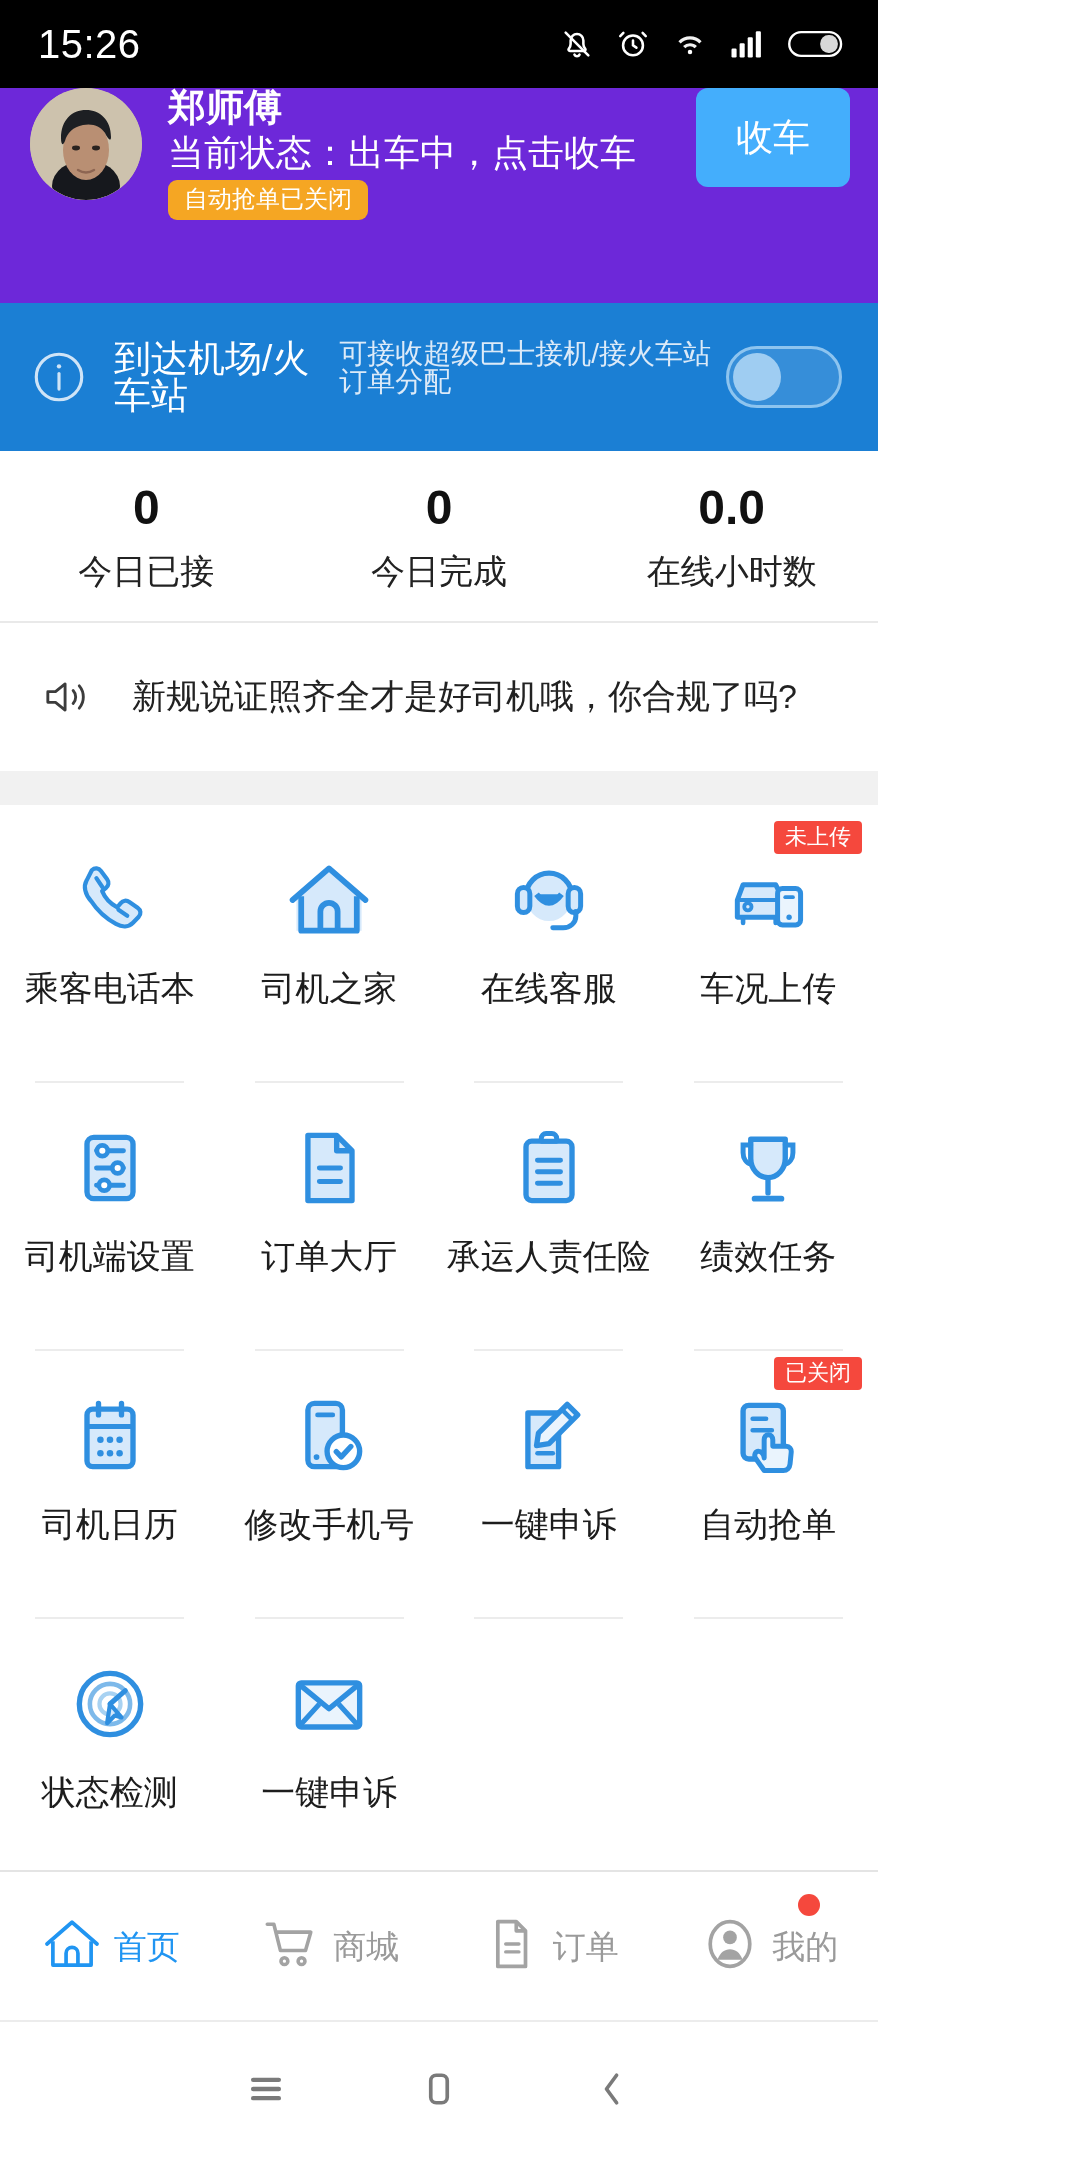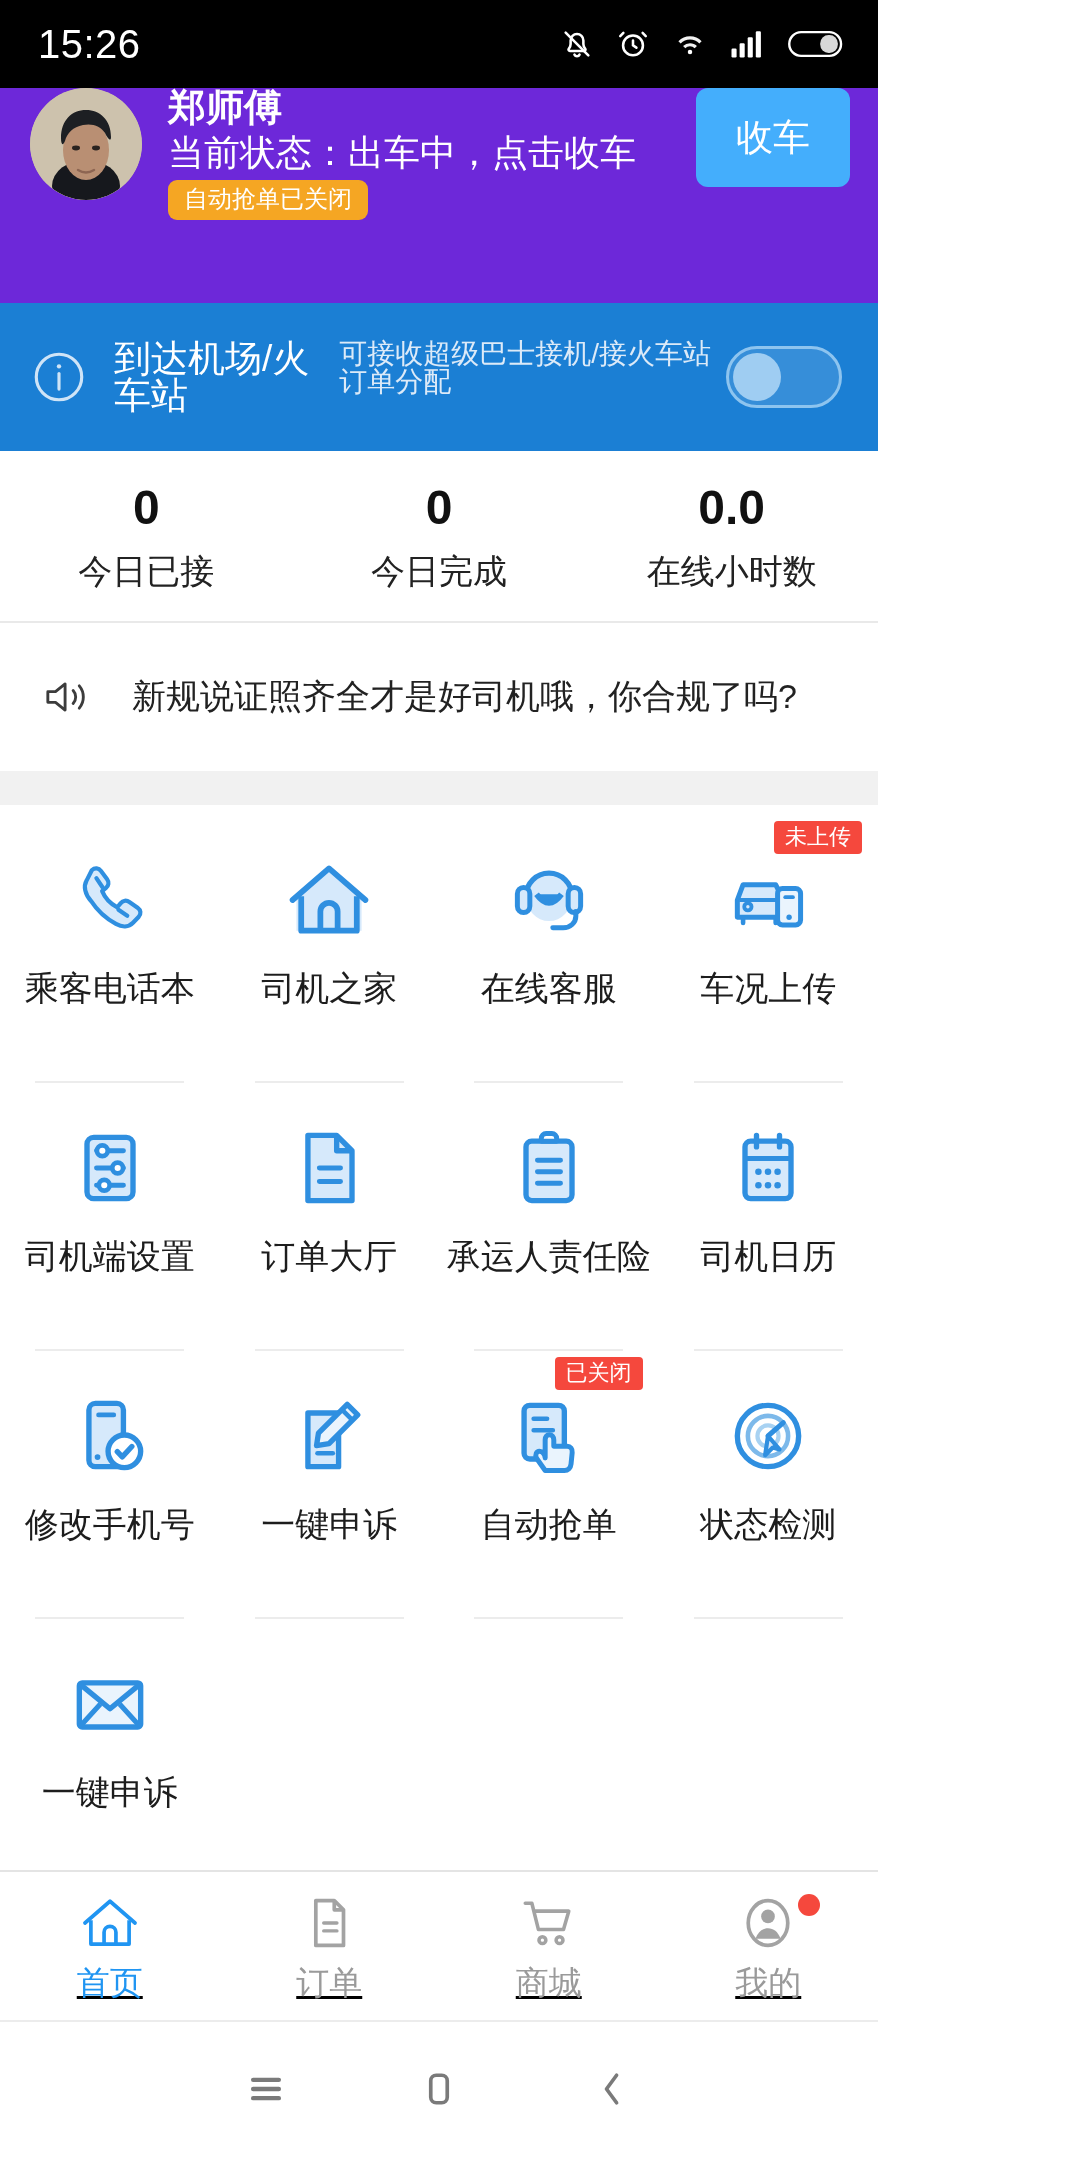--- a/index.html
+++ b/index.html
@@ -102,22 +102,22 @@
     background:#f5483d; color:#fff; font-size:22px;
     padding:5px 11px 6px; border-radius:4px; line-height:1;
   }
 
   
   .tabbar {
     flex:0 0 150px; background:#fff; display:flex;
     border-top:2px solid #e4e4e4;
   }
   .tab {
-    flex:1; display:flex; flex-direction:column; align-items:center;
-    justify-content:center; gap:10px; position:relative;text-decoration:underline;
+    flex:1; display:flex; flex-direction:row; align-items:center;
+    justify-content:center; gap:10px; position:relative;
   }
   .tab .tlbl { font-size:33px; color:#9a9a9a; line-height:1; }
   .tab.active .tlbl { color:#2095f2; }
   .tab .dot {
     position:absolute; width:22px; height:22px; border-radius:50%;
     background:#f5483d; top:22px; right:calc(50% - 52px);
   }
 
   
   .androidnav {
@@ -329,20 +329,31 @@
         <span class="ic">
           <svg width="92" height="92" viewBox="0 0 48 48" fill="none">
             <rect x="12" y="10" width="24" height="31" rx="3" fill="#d6e9fb" stroke="#2f8fe0" stroke-width="2.8"></rect>
             <path d="M20 10V8.5c0-1.4 1.1-2.5 2.5-2.5h3c1.4 0 2.5 1.1 2.5 2.5V10z" fill="#fff" stroke="#2f8fe0" stroke-width="2.6" stroke-linejoin="round"></path>
             <path d="M18 20h12M18 26h12M18 32h12" stroke="#2f8fe0" stroke-width="2.6" stroke-linecap="round"></path>
           </svg>
         </span>
         <span class="lbl">承运人责任险</span>
       </div>
 
+      <div class="cell">
+        <span class="ic">
+          <svg width="92" height="92" viewBox="0 0 48 48" fill="none">
+            <path d="M15 9h18v10c0 5.5-4 10-9 10s-9-4.5-9-10z" fill="#d6e9fb" stroke="#2f8fe0" stroke-width="2.8" stroke-linejoin="round"></path>
+            <path d="M15 12h-4v4c0 3.2 1.8 5.5 4.2 6M33 12h4v4c0 3.2-1.8 5.5-4.2 6" stroke="#2f8fe0" stroke-width="2.6" stroke-linecap="round"></path>
+            <path d="M24 29v8" stroke="#2f8fe0" stroke-width="2.8" stroke-linecap="round"></path>
+            <path d="M17 40h14" stroke="#2f8fe0" stroke-width="3" stroke-linecap="round"></path>
+          </svg>
+        </span>
+        <span class="lbl">绩效任务</span>
+      </div>
 
       <div class="cell">
         <span class="ic">
           <svg width="92" height="92" viewBox="0 0 48 48" fill="none">
             <rect x="12" y="10" width="24" height="30" rx="3" fill="#d6e9fb" stroke="#2f8fe0" stroke-width="2.8"></rect>
             <path d="M12 19h24" stroke="#2f8fe0" stroke-width="2.6"></path>
             <path d="M18 7v6M30 7v6" stroke="#2f8fe0" stroke-width="2.8" stroke-linecap="round"></path>
             <circle cx="19" cy="26" r="1.7" fill="#2f8fe0"></circle>
             <circle cx="24" cy="26" r="1.7" fill="#2f8fe0"></circle>
             <circle cx="29" cy="26" r="1.7" fill="#2f8fe0"></circle>
@@ -430,38 +441,38 @@
           <path d="M5 22 24 5.5 43 22" stroke="#2095f2" stroke-width="2.8" stroke-linecap="round" stroke-linejoin="round"></path>
           <path d="M9.5 20v18h29V20" stroke="#2095f2" stroke-width="2.8" stroke-linejoin="round"></path>
           <path d="M19.5 38V29a4.5 4.5 0 0 1 9 0v9" stroke="#2095f2" stroke-width="2.8" stroke-linejoin="round"></path>
         </svg>
       </span>
       <span class="tlbl">首页</span>
     </div>
 
     <div class="tab">
       <span>
+        <svg width="64" height="58" viewBox="0 0 48 44" fill="none" stroke="#a3a3a3" stroke-width="2.7" stroke-linecap="round" stroke-linejoin="round">
+          <path d="M6 7h5l5 20h19l4-14H13"></path>
+          <circle cx="19" cy="35" r="2.6"></circle>
+          <circle cx="32" cy="35" r="2.6"></circle>
+        </svg>
+      </span>
+      <span class="tlbl">商城</span>
+    </div>
+
+    <div class="tab">
+      <span>
         <svg width="64" height="58" viewBox="0 0 48 44" fill="none">
           <path d="M14 5h14l7 7v27H14z" stroke="#a3a3a3" stroke-width="2.8" stroke-linejoin="round"></path>
           <path d="M28 5v7h7" stroke="#a3a3a3" stroke-width="2.8" stroke-linejoin="round"></path>
           <path d="M20 22h10M20 28h10" stroke="#a3a3a3" stroke-width="2.6" stroke-linecap="round"></path>
         </svg>
       </span>
       <span class="tlbl">订单</span>
-    </div>
-
-    <div class="tab">
-      <span>
-        <svg width="64" height="58" viewBox="0 0 48 44" fill="none" stroke="#a3a3a3" stroke-width="2.7" stroke-linecap="round" stroke-linejoin="round">
-          <path d="M6 7h5l5 20h19l4-14H13"></path>
-          <circle cx="19" cy="35" r="2.6"></circle>
-          <circle cx="32" cy="35" r="2.6"></circle>
-        </svg>
-      </span>
-      <span class="tlbl">商城</span>
     </div>
 
     <div class="tab">
       <span class="dot"></span>
       <span>
         <svg width="64" height="58" viewBox="0 0 48 44" fill="none">
           <ellipse cx="24" cy="22" rx="15" ry="17" stroke="#a3a3a3" stroke-width="2.8"></ellipse>
           <circle cx="24" cy="17" r="5.2" fill="#a3a3a3"></circle>
           <path d="M14.5 34c1.8-5.4 5.4-8 9.5-8s7.7 2.6 9.5 8" fill="#a3a3a3"></path>
         </svg>

